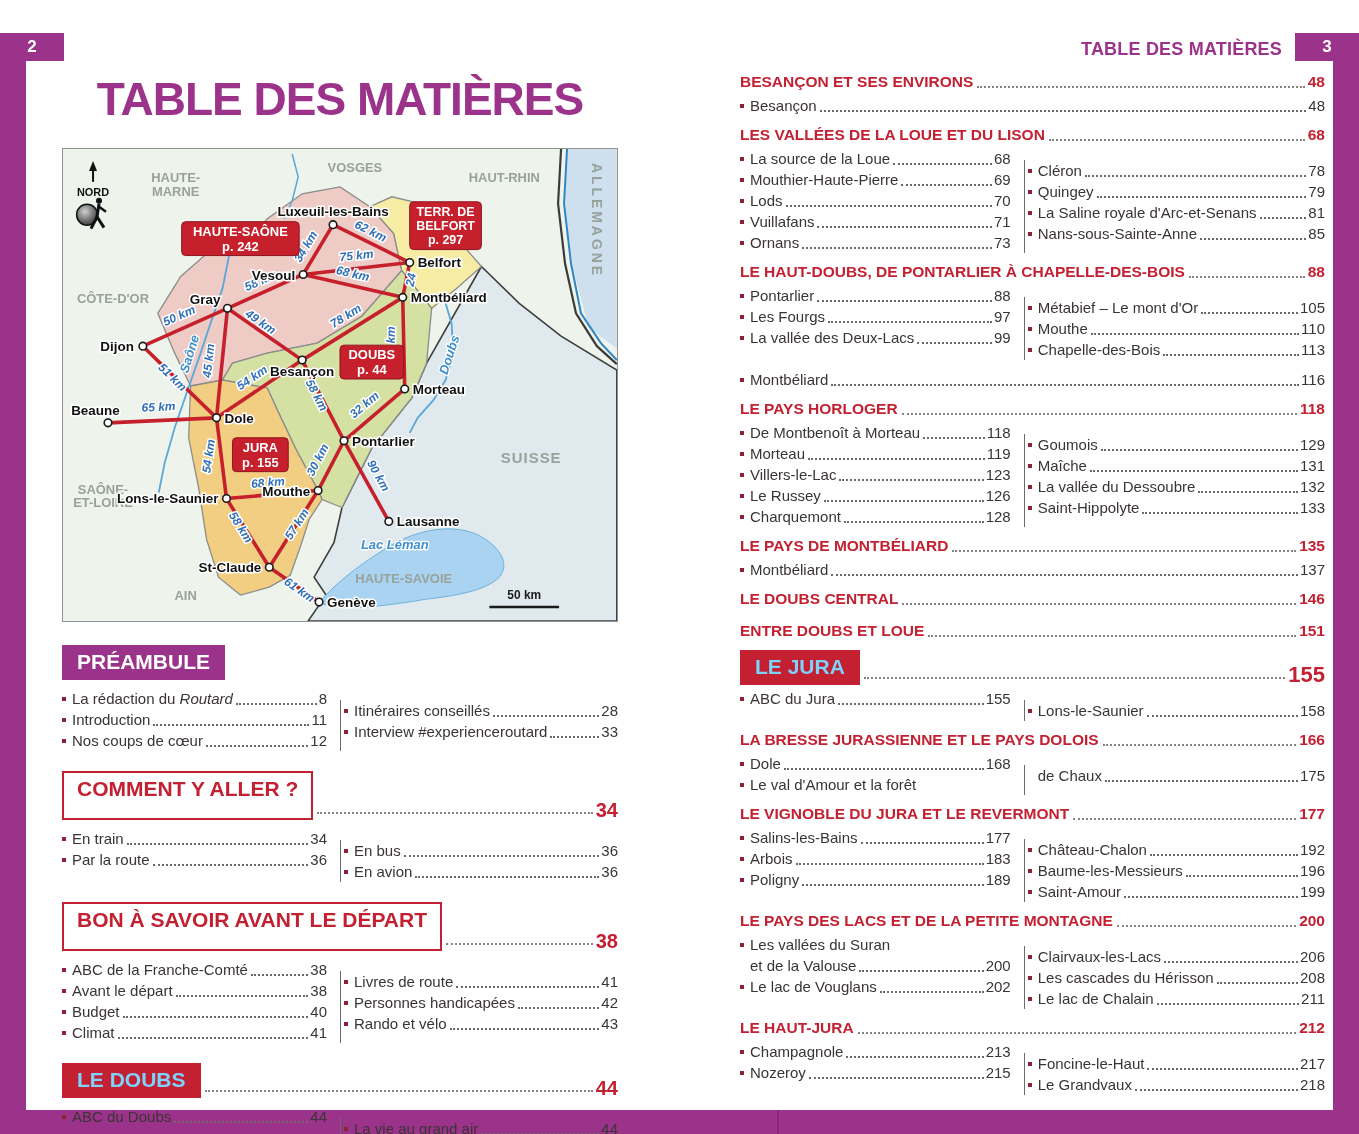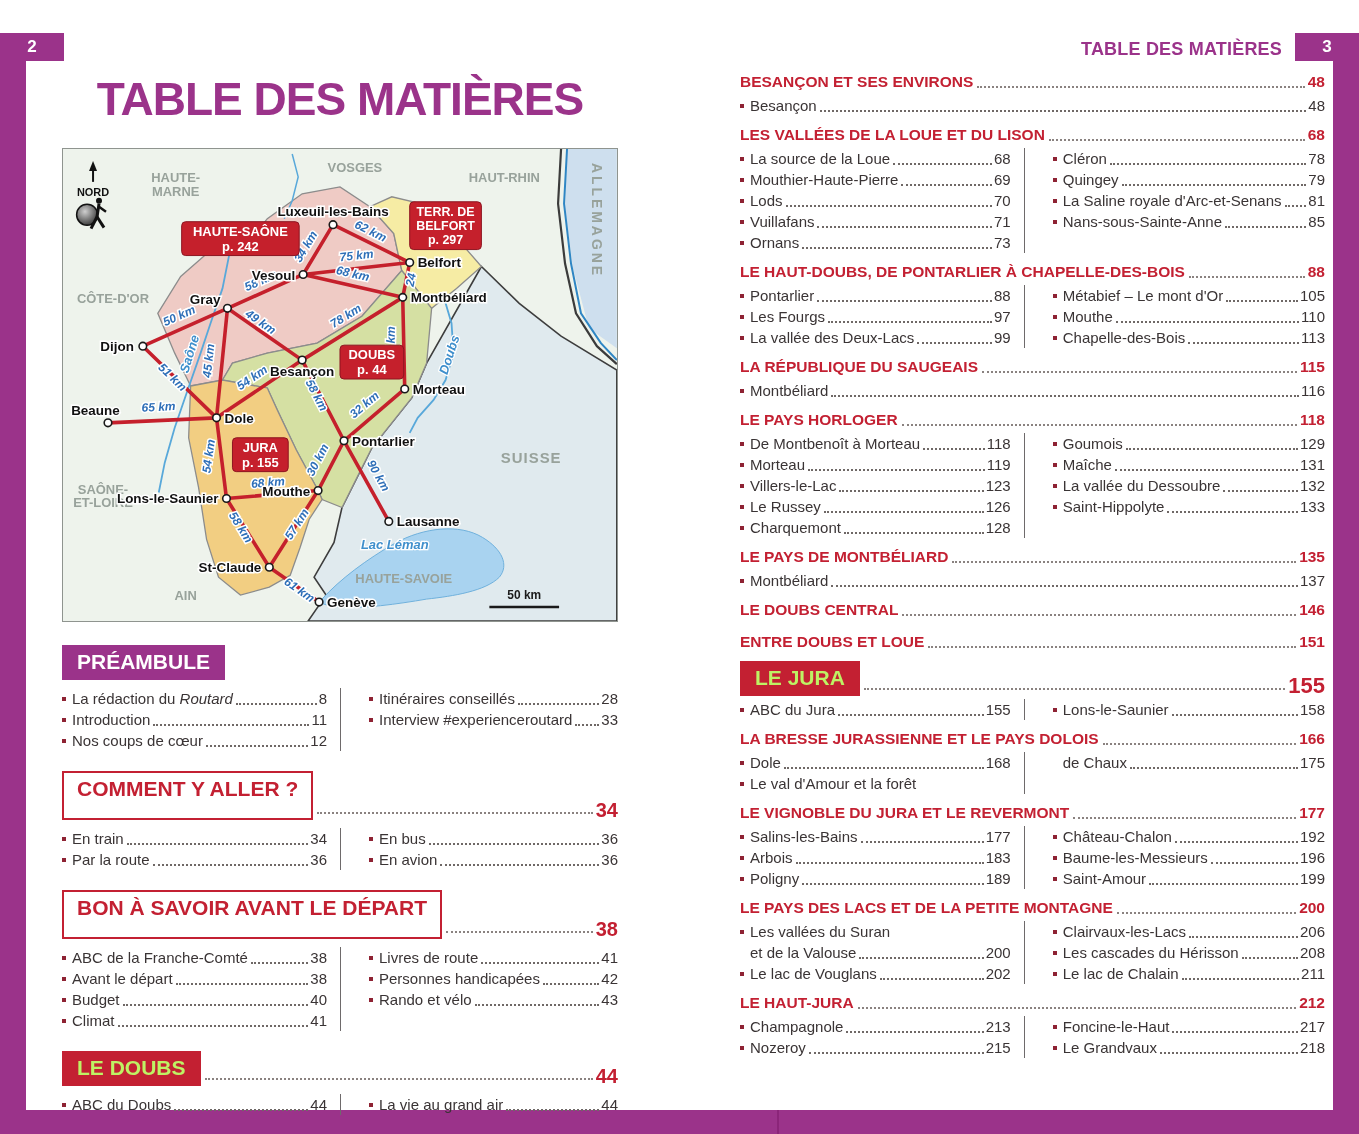--- a/index.html
+++ b/index.html
@@ -38,32 +38,32 @@
   .section:first-child{margin-top:0;text-align:right;}
   .sec-head{display:flex;align-items:flex-end;}
   .sec-title{color:var(--red);font-weight:bold;font-size:15.5px;line-height:20px;white-space:nowrap;}
   .sec-head .dots{flex:1;border-bottom:2.5px dotted #8a8280;margin:0 3px 4px 4px;min-width:10px;}
   .sec-page{color:var(--red);font-weight:bold;font-size:15.5px;line-height:20px;}
   
   .section.purple .sec-title{background:var(--purple);color:#fff;font-size:21px;
     line-height:24px;padding:5px 15px 6px;}
   .section.outline .sec-title{border:2px solid var(--red);color:var(--red);font-size:21px;
     line-height:24px;padding:4px 13px 17px;}
-  .section.filled .sec-title{background:var(--red);color:#bef264;font-size:21px;
+  .section.filled .sec-title{background:var(--red);color:#7dd3fc;font-size:21px;
     line-height:24px;padding:5px 15px 6px;}
   .section.purple .sec-page,.section.outline .sec-page,.section.filled .sec-page{font-size:20px;}
   .rp-sections .section.filled .sec-page{font-size:22px;}
   .section.purple .sec-head .dots,.section.outline .sec-head .dots,.section.filled .sec-head .dots{margin-bottom:6px;}
   
   .cols{display:flex;margin-top:8px;}
   .rp-sections .cols{margin-top:3px;}
   .full{margin-top:3px;}
   .col{width:50%;box-sizing:border-box;}
   .col.c0{padding-right:13px;}
-  .col.c1{border-left:1.5px solid #6e6a6b;padding-left:28px;}
+  .col.c1{border-left:1.5px solid #6e6a6b;padding-left:3px;margin-top:12px;}
   .rp-sections .col.c0{width:48.5%;}
   .rp-sections .col.c1{width:51.5%;}
   .entry{display:flex;align-items:flex-end;font-size:15px;line-height:21px;color:var(--ink);}
   .entry .bullet{flex:none;width:4px;height:4px;background:#8E2233;margin:0 6px 8px 0;}
   .entry.no-bullet .bullet{visibility:hidden;}
   .entry .lbl{white-space:nowrap;}
   .entry .lbl i{font-style:italic;}
   .entry .dots{flex:1;border-bottom:2px dotted #6f6866;margin:0 2px 4px 3px;min-width:8px;}
   .entry .pg{white-space:nowrap;}
 </style>
@@ -530,25 +530,20 @@
           <div class="entry">
             <span class="bullet"></span>
             <span class="lbl">Chapelle-des-Bois</span>
             <span class="dots"></span>
             <span class="pg">113</span>
           </div>
         </div>
       </div>
     </div>
     <div class="section plain">
-      <div class="sec-head">
-        <span class="sec-title">LA RÉPUBLIQUE DU SAUGEAIS</span>
-        <span class="dots"></span>
-        <span class="sec-page">115</span>
-      </div>
       <div class="full">
         <div class="entry">
           <span class="bullet"></span>
           <span class="lbl">Montbéliard</span>
           <span class="dots"></span>
           <span class="pg">116</span>
         </div>
       </div>
     </div>
     <div class="section plain">

